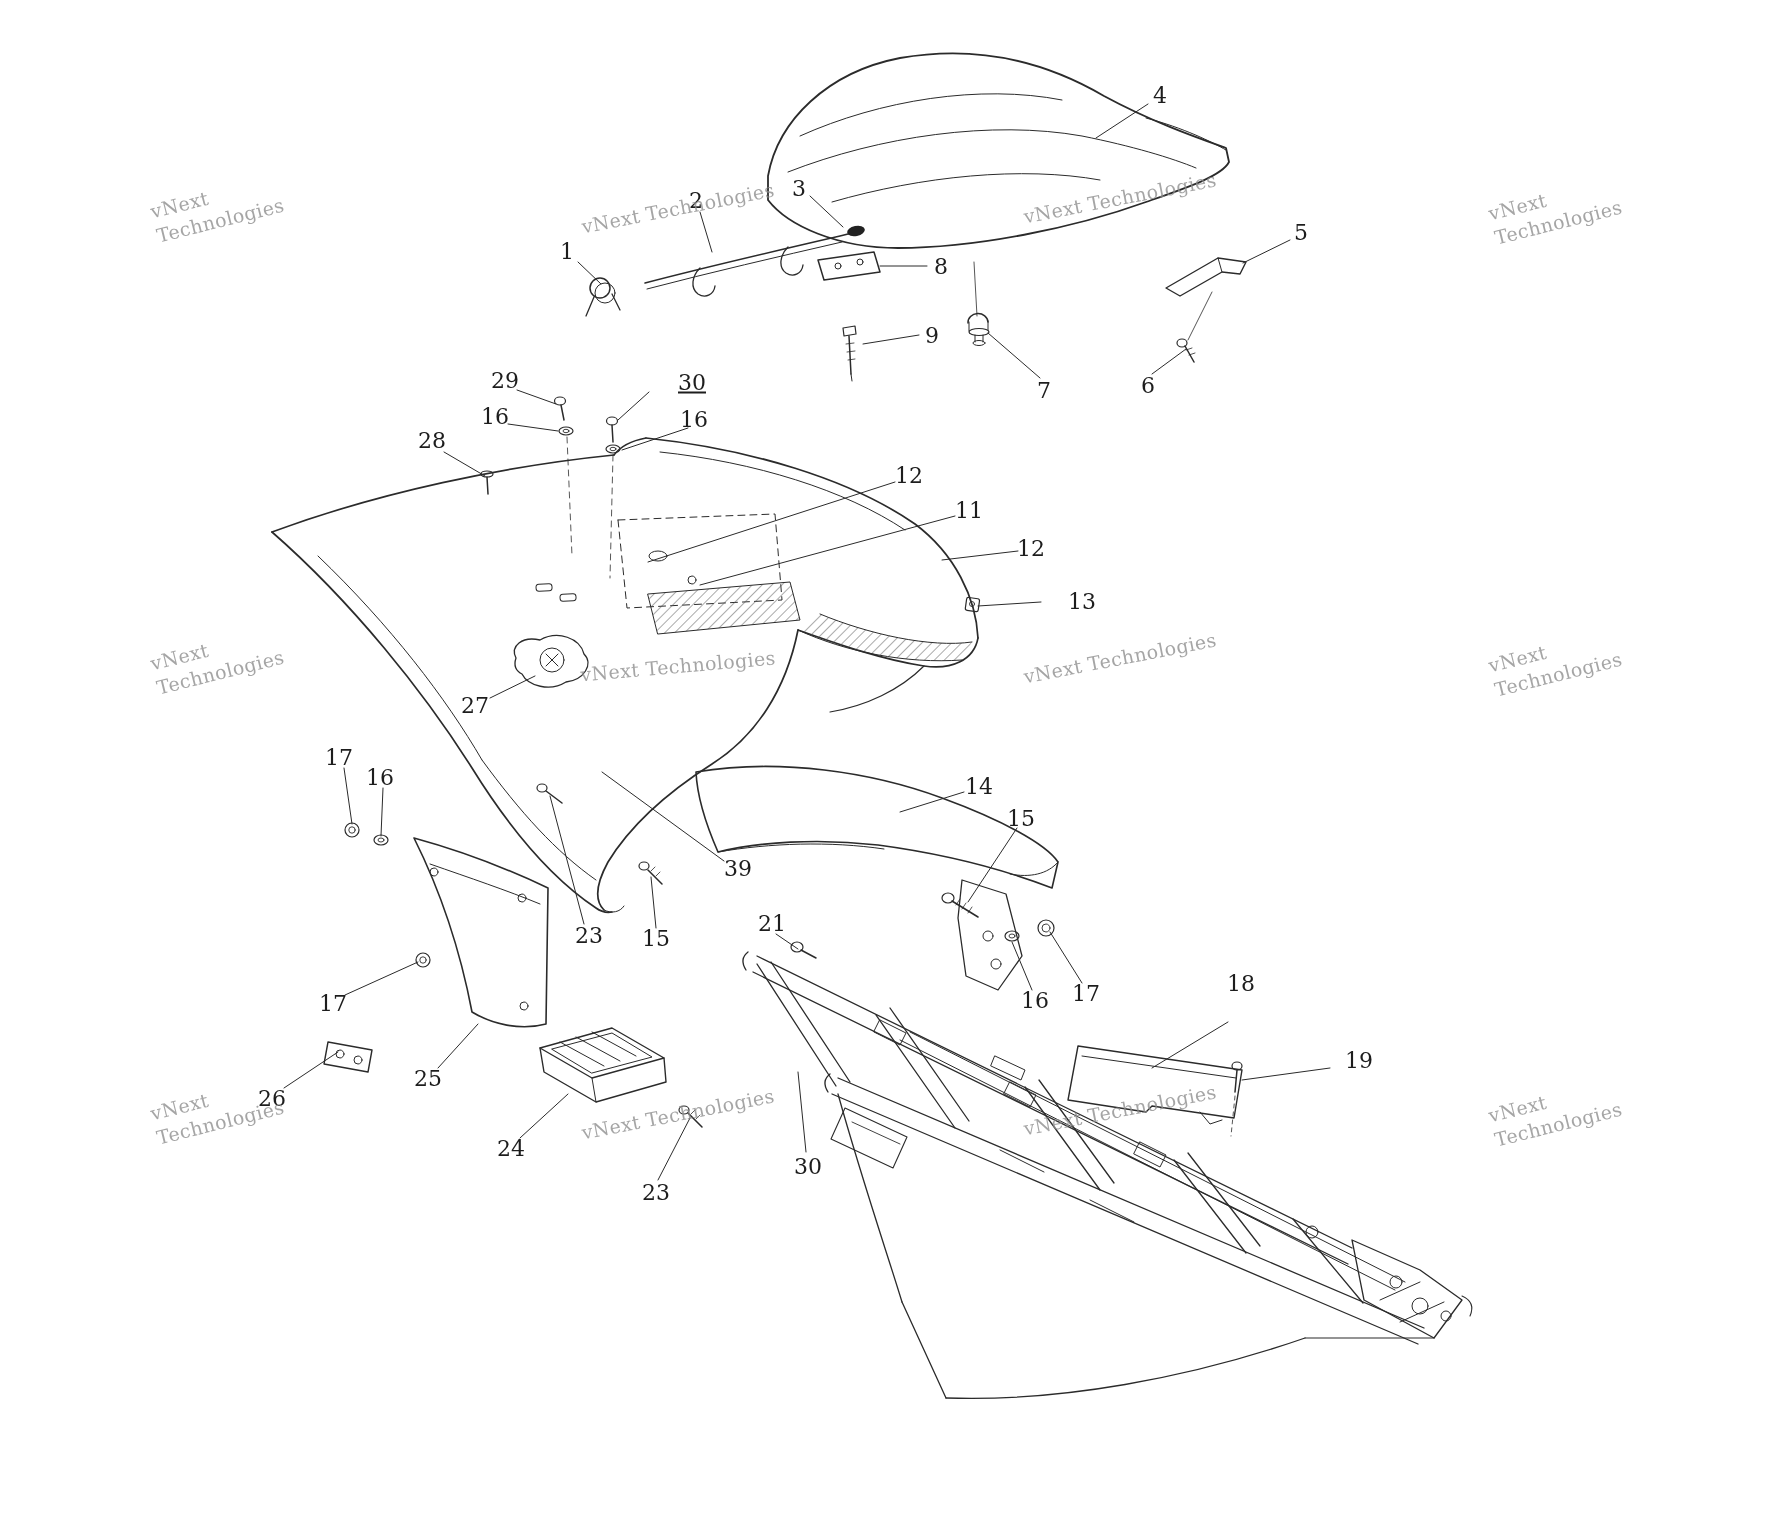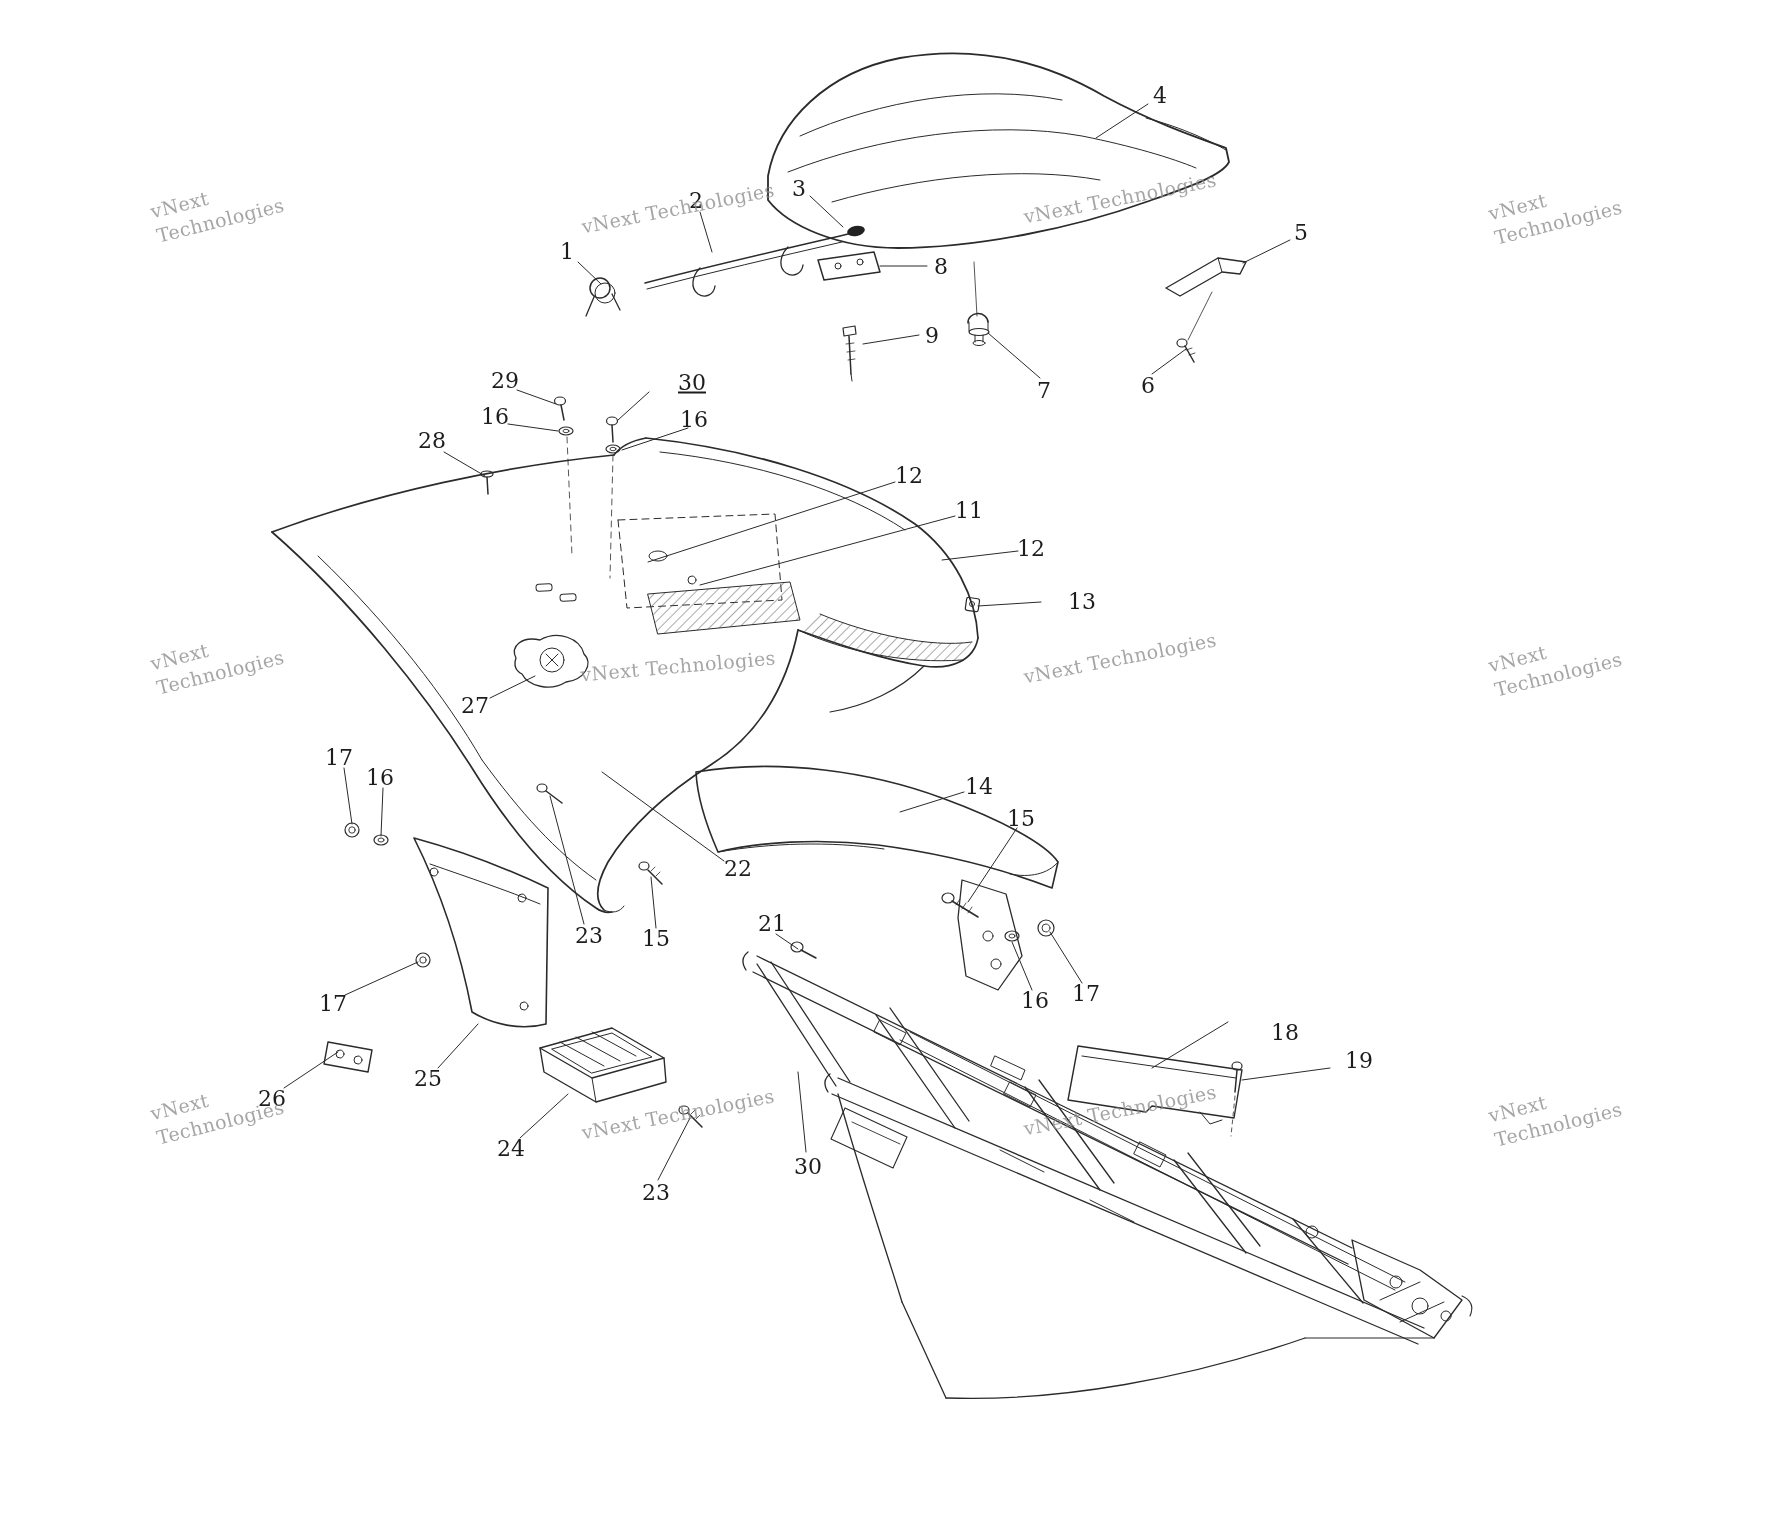--- a/index.html
+++ b/index.html
@@ -373,34 +373,34 @@
     </div>
     <div class="callout" style="left: 339px; top: 757px; transform: translate(-50%, -50%);">
       <span>17</span>
     </div>
     <div class="callout" style="left: 333px; top: 1003px; transform: translate(-50%, -50%);">
       <span>17</span>
     </div>
     <div class="callout" style="left: 1086px; top: 993px; transform: translate(-50%, -50%);">
       <span>17</span>
     </div>
-    <div class="callout" style="left: 1241px; top: 1032px; transform: translate(-50%, -50%); margin-left: 44px;">
+    <div class="callout" style="left: 1241px; top: 983px; transform: translate(-50%, -50%);">
       <span>18</span>
     </div>
     <div class="callout" style="left: 1336px; top: 1060px; transform: translate(-50%, -50%); margin-left: 23px;">
       <span>19</span>
     </div>
     <div class="callout" style="left: 808px; top: 1166px; transform: translate(-50%, -50%);">
       <span>30</span>
     </div>
     <div class="callout" style="left: 772px; top: 923px; transform: translate(-50%, -50%);">
       <span>21</span>
     </div>
     <div class="callout" style="left: 738px; top: 868px; transform: translate(-50%, -50%);">
-      <span>22</span>
+      <span>39</span>
     </div>
     <div class="callout" style="left: 589px; top: 935px; transform: translate(-50%, -50%);">
       <span>23</span>
     </div>
     <div class="callout" style="left: 656px; top: 1192px; transform: translate(-50%, -50%);">
       <span>23</span>
     </div>
     <div class="callout" style="left: 511px; top: 1148px; transform: translate(-50%, -50%);">
       <span>24</span>
     </div>

